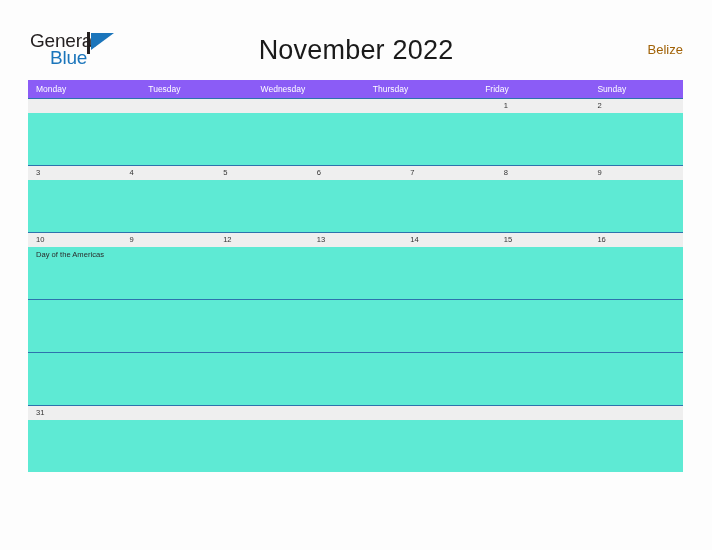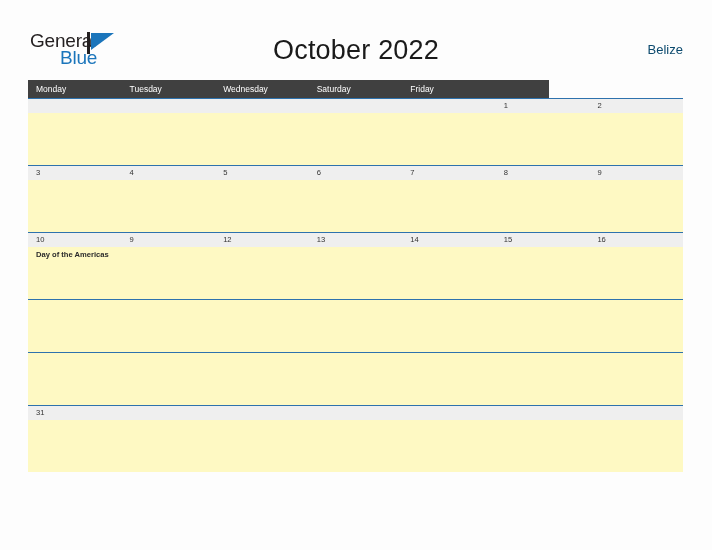--- a/index.html
+++ b/index.html
@@ -41,21 +41,21 @@
     position: absolute;
     left: 0;
     top: 0;
     font-size: 19px;
     line-height: 20px;
     color: #231f20;
     letter-spacing: -0.2px;
   }
   .logo-blue {
     position: absolute;
-    left: 30px;
+    left: 20px;
     top: 17px;
     font-size: 19px;
     line-height: 20px;
     color: #1b75bb;
     letter-spacing: -0.2px;
   }
   .logo-flag {
     position: absolute;
     left: 57px;
     top: 1px;
@@ -75,36 +75,37 @@
     font-weight: normal;
     letter-spacing: 0.2px;
   }
 
   .cal-region {
     position: absolute;
     right: 29px;
     top: 42px;
     font-size: 13px;
     line-height: 16px;
-    color: #0c4a6e;
+    color: #a16207;
   }
 
   
   .calendar {
     position: absolute;
     left: 28px;
     top: 80px;
     width: 655px;
   }
 
   .weekday-row {
     display: flex;
-    width: 521px;
+    width: 655px;
     height: 18px;
-    background: #404040;
+    background: #8b5cf6;
+    justify-content: space-between;
   }
   .weekday-cell {
     width: 93.57px;
     box-sizing: border-box;
     padding-left: 8px;
     font-size: 8.5px;
     line-height: 18px;
     color: #ffffff;
     white-space: nowrap;
     overflow: hidden;
@@ -133,22 +134,21 @@
     line-height: 14px;
     color: #333333;
     white-space: nowrap;
     overflow: hidden;
   }
 
   .event-band {
     display: flex;
     width: 655px;
     height: 52px;
-    background: #fef9c3;
-    font-weight: bold;
+    background: #5eead4;
   }
   .event-cell {
     width: 93.57px;
     box-sizing: border-box;
     padding: 2px 6px 0 8px;
     font-size: 7.6px;
     line-height: 11.5px;
     color: #2a2a2a;
     overflow: hidden;
   }
@@ -168,34 +168,35 @@
       <span class="logo-general">General</span>
       <span class="logo-flag">
         <svg width="30" height="22" viewBox="0 0 30 22" xmlns="http://www.w3.org/2000/svg">
           <rect x="0" y="0" width="3" height="22" fill="#231f20"></rect>
           <polygon points="4,1 27,1 4,18" fill="#1b75bb"></polygon>
         </svg>
       </span>
       <span class="logo-blue">Blue</span>
     </div>
 
-    <div class="cal-title">October 2022</div>
+    <div class="cal-title">November 2022</div>
 
     <div class="cal-region">Belize</div>
 
   </div>
 
   <div class="calendar">
 
     <div class="weekday-row">
       <div class="weekday-cell">Monday</div>
       <div class="weekday-cell">Tuesday</div>
       <div class="weekday-cell">Wednesday</div>
-      <div class="weekday-cell">Saturday</div>
+      <div class="weekday-cell">Thursday</div>
       <div class="weekday-cell">Friday</div>
+      <div class="weekday-cell">Sunday</div>
     </div>
 
     <div class="week-row">
       <div class="date-band">
         <div class="date-cell"></div>
         <div class="date-cell"></div>
         <div class="date-cell"></div>
         <div class="date-cell"></div>
         <div class="date-cell"></div>
         <div class="date-cell">1</div>

